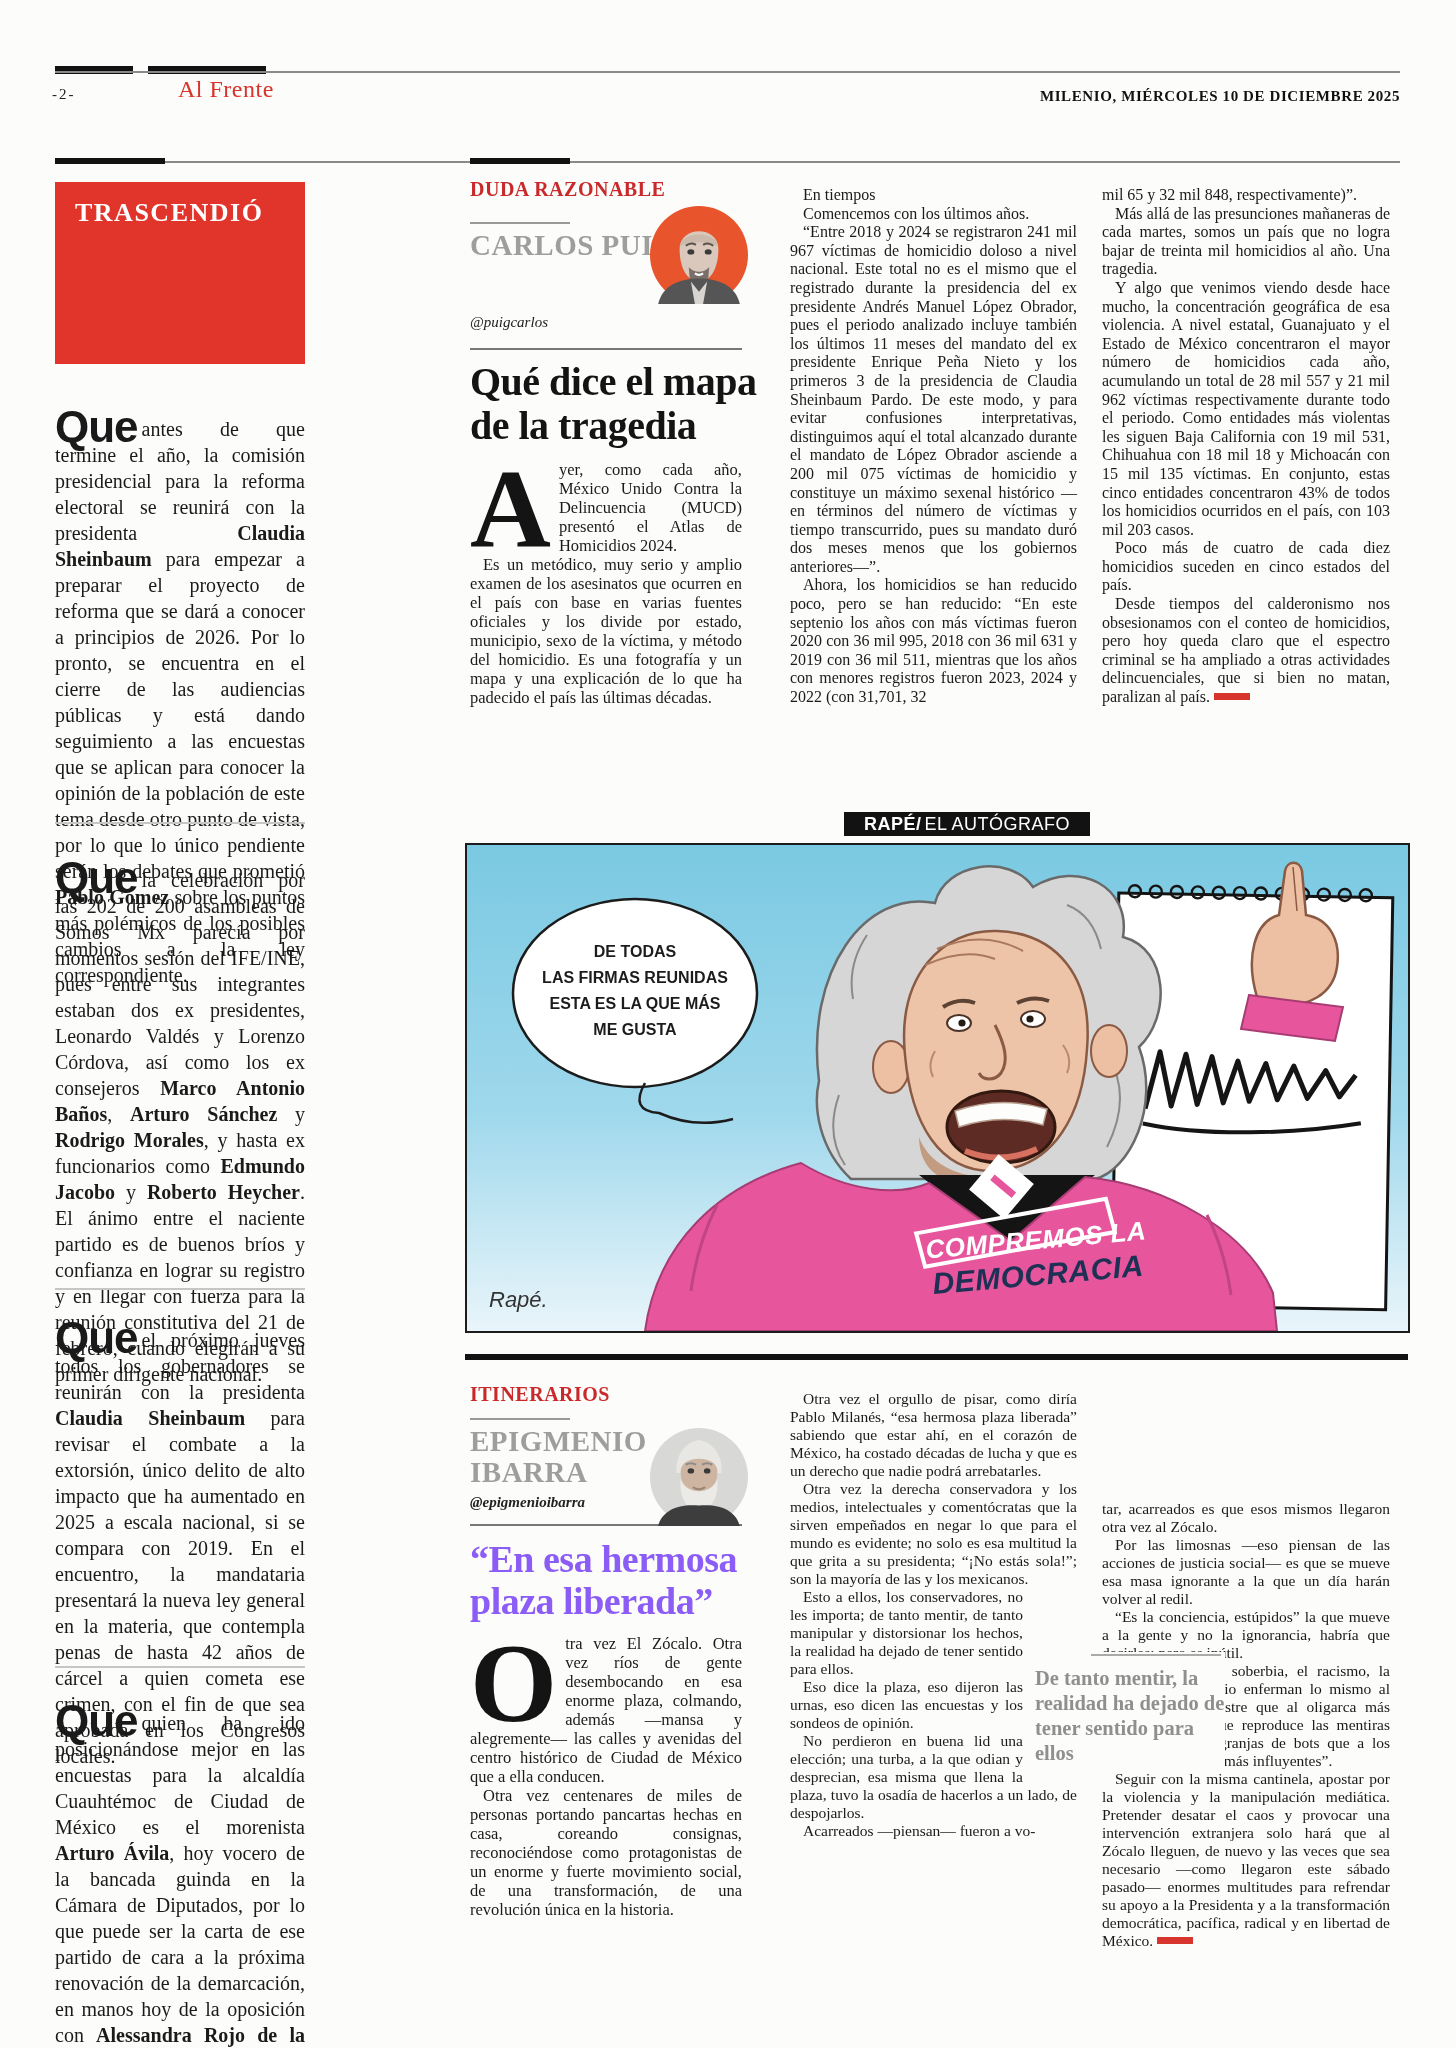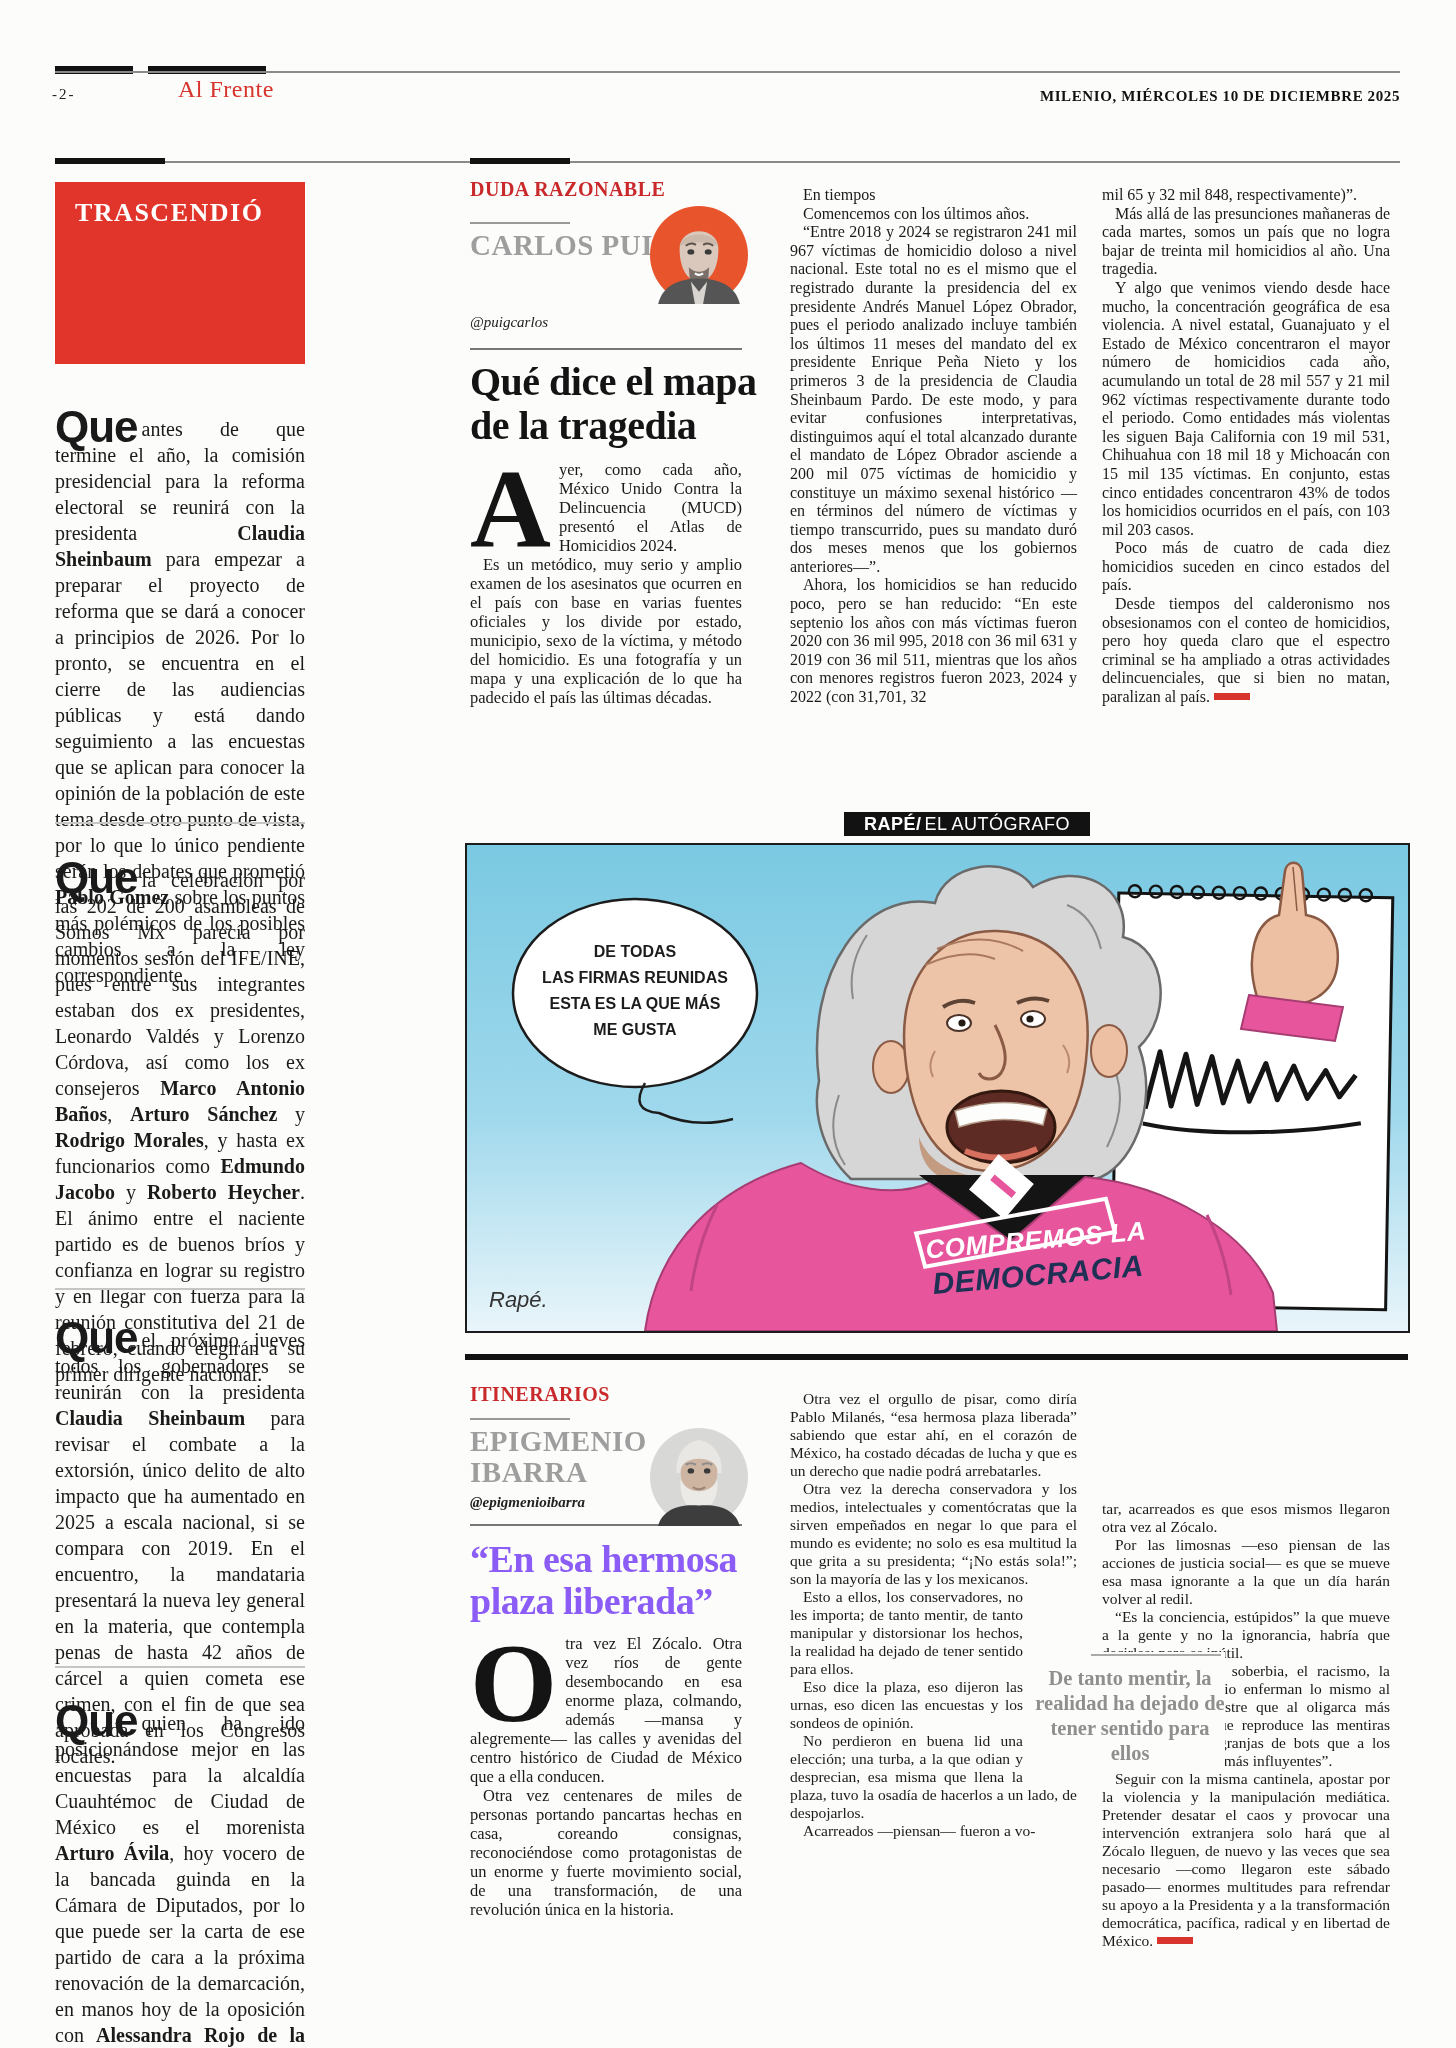--- a/index.html
+++ b/index.html
@@ -31,21 +31,21 @@
   .btxt p{margin:0;}
   .btxt p.ind{text-indent:13px;}
   .intro{font-size:16.5px;line-height:19px;text-align:justify;}
   .intro p{margin:0;}
   .dropcap{float:left;font-size:112px;line-height:90px;font-weight:700;padding:4px 8px 0 0;color:#141414;}
   .sm{font-size:15.5px;line-height:18px;}
   .enddash{display:inline-block;width:36px;height:7px;background:#d6342c;vertical-align:2px;margin-left:4px;}
   
   .pullq{float:right;width:190px;margin:64px -148px 8px 12px;background:#fcfcfa;position:relative;z-index:5;padding:2px 0 4px;}
   .pqrule{width:130px;height:2px;background:#aaa;margin:0 4px 10px auto;}
-  .pqtxt{font-size:20.5px;line-height:25px;color:#8f8f8f;text-align:center;font-weight:600;}
+  .pqtxt{font-size:20.5px;line-height:25px;color:#8f8f8f;text-align:left;font-weight:600;}
   
   .clabel{background:#121212;color:#fff;font-family:"Liberation Sans",sans-serif;
           font-size:18px;display:flex;align-items:center;justify-content:center;letter-spacing:.5px;}
   .clabel b{font-weight:800;margin-right:3px;}
   .cframe{border:2px solid #1c1c1c;}
   svg text{font-family:"Liberation Sans",sans-serif;}
   .colA{z-index:2;}
   .colC{z-index:1;}
 </style>
 </head>

